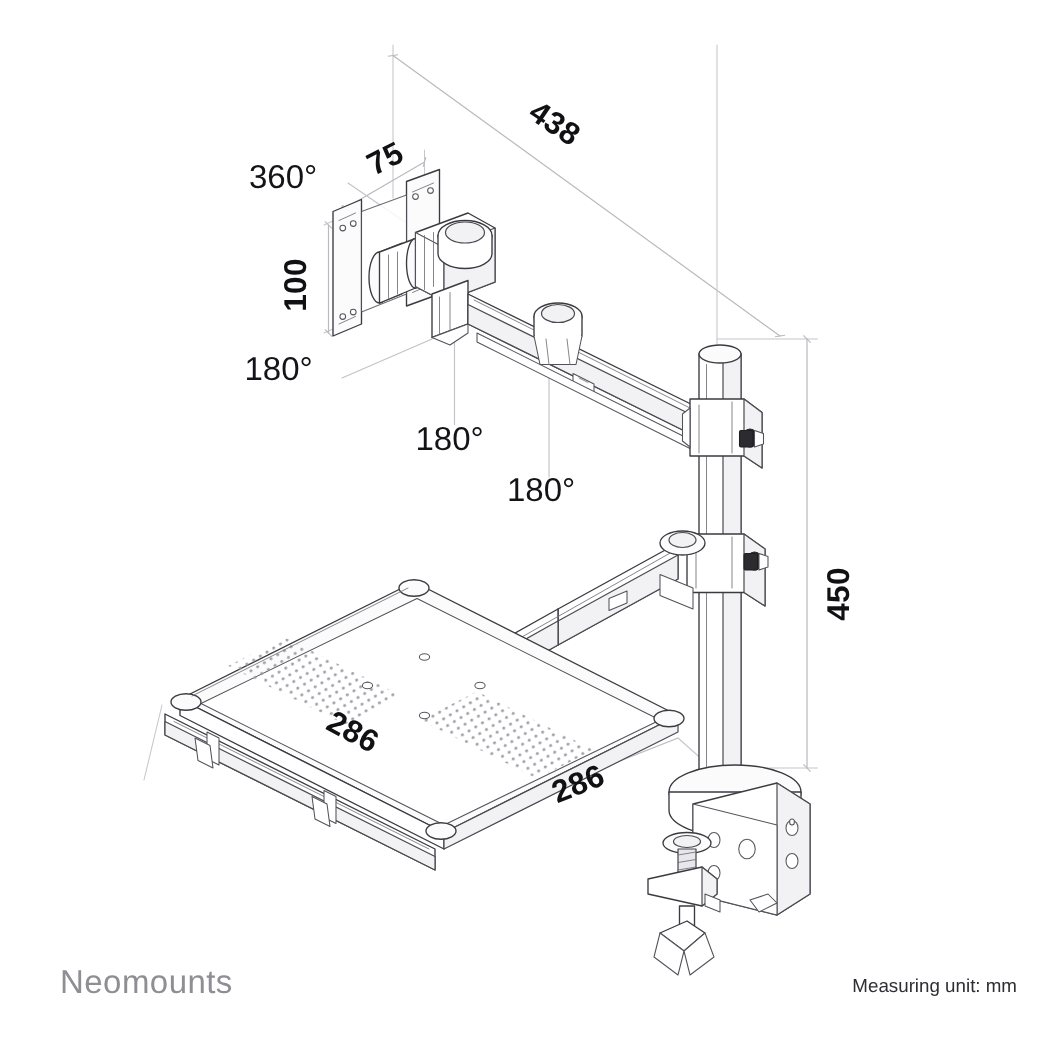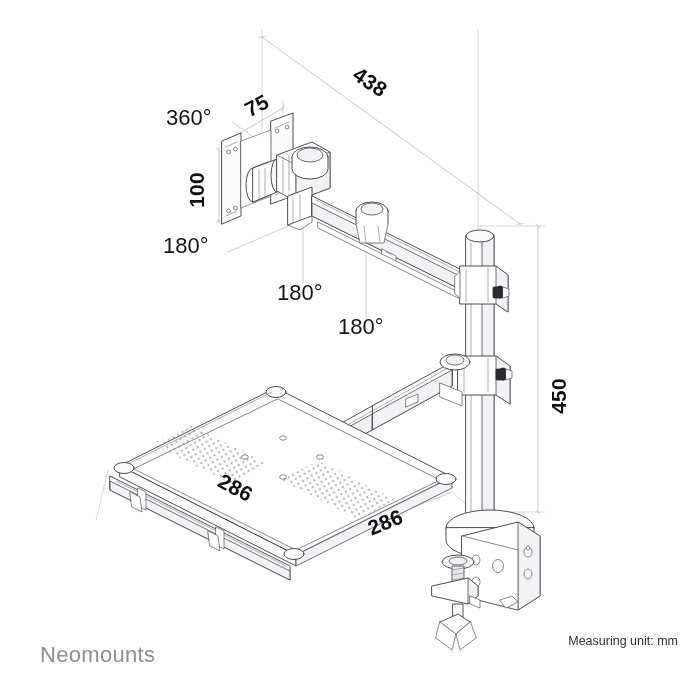--- a/index.html
+++ b/index.html
@@ -63,21 +63,21 @@
     bottom: 32px;
     font-family: "Liberation Sans", sans-serif;
     font-size: 22px;
     color: #8e8e94;
     letter-spacing: 0.3px;
     white-space: nowrap;
   }
   .footer-unit {
     position: absolute;
     right: 22px;
-    bottom: 52px;
+    bottom: 36px;
     font-family: "Liberation Sans", sans-serif;
     font-size: 12.5px;
     color: #2e2e33;
     white-space: nowrap;
     margin-left: 10px;
   }
 </style>
 </head>
 <body>
 

